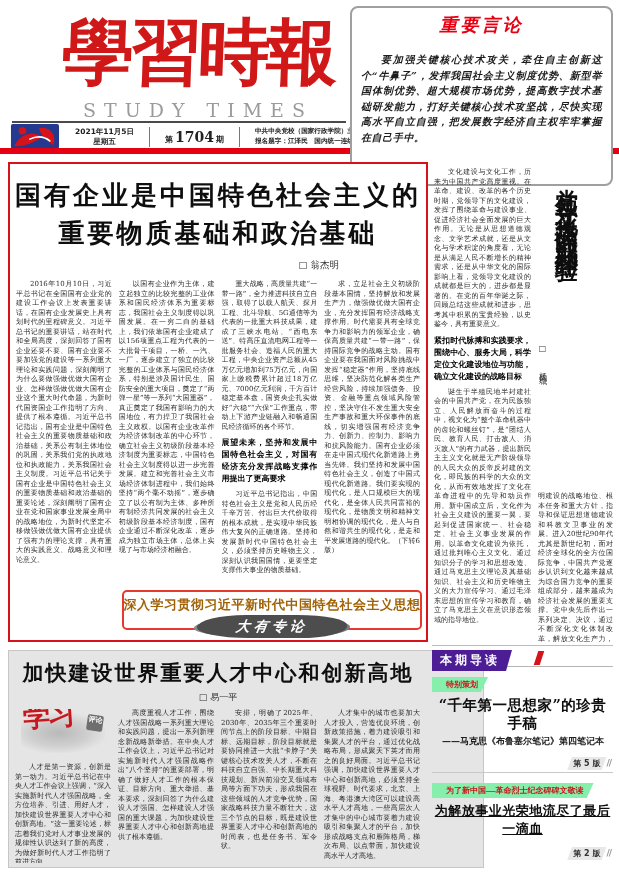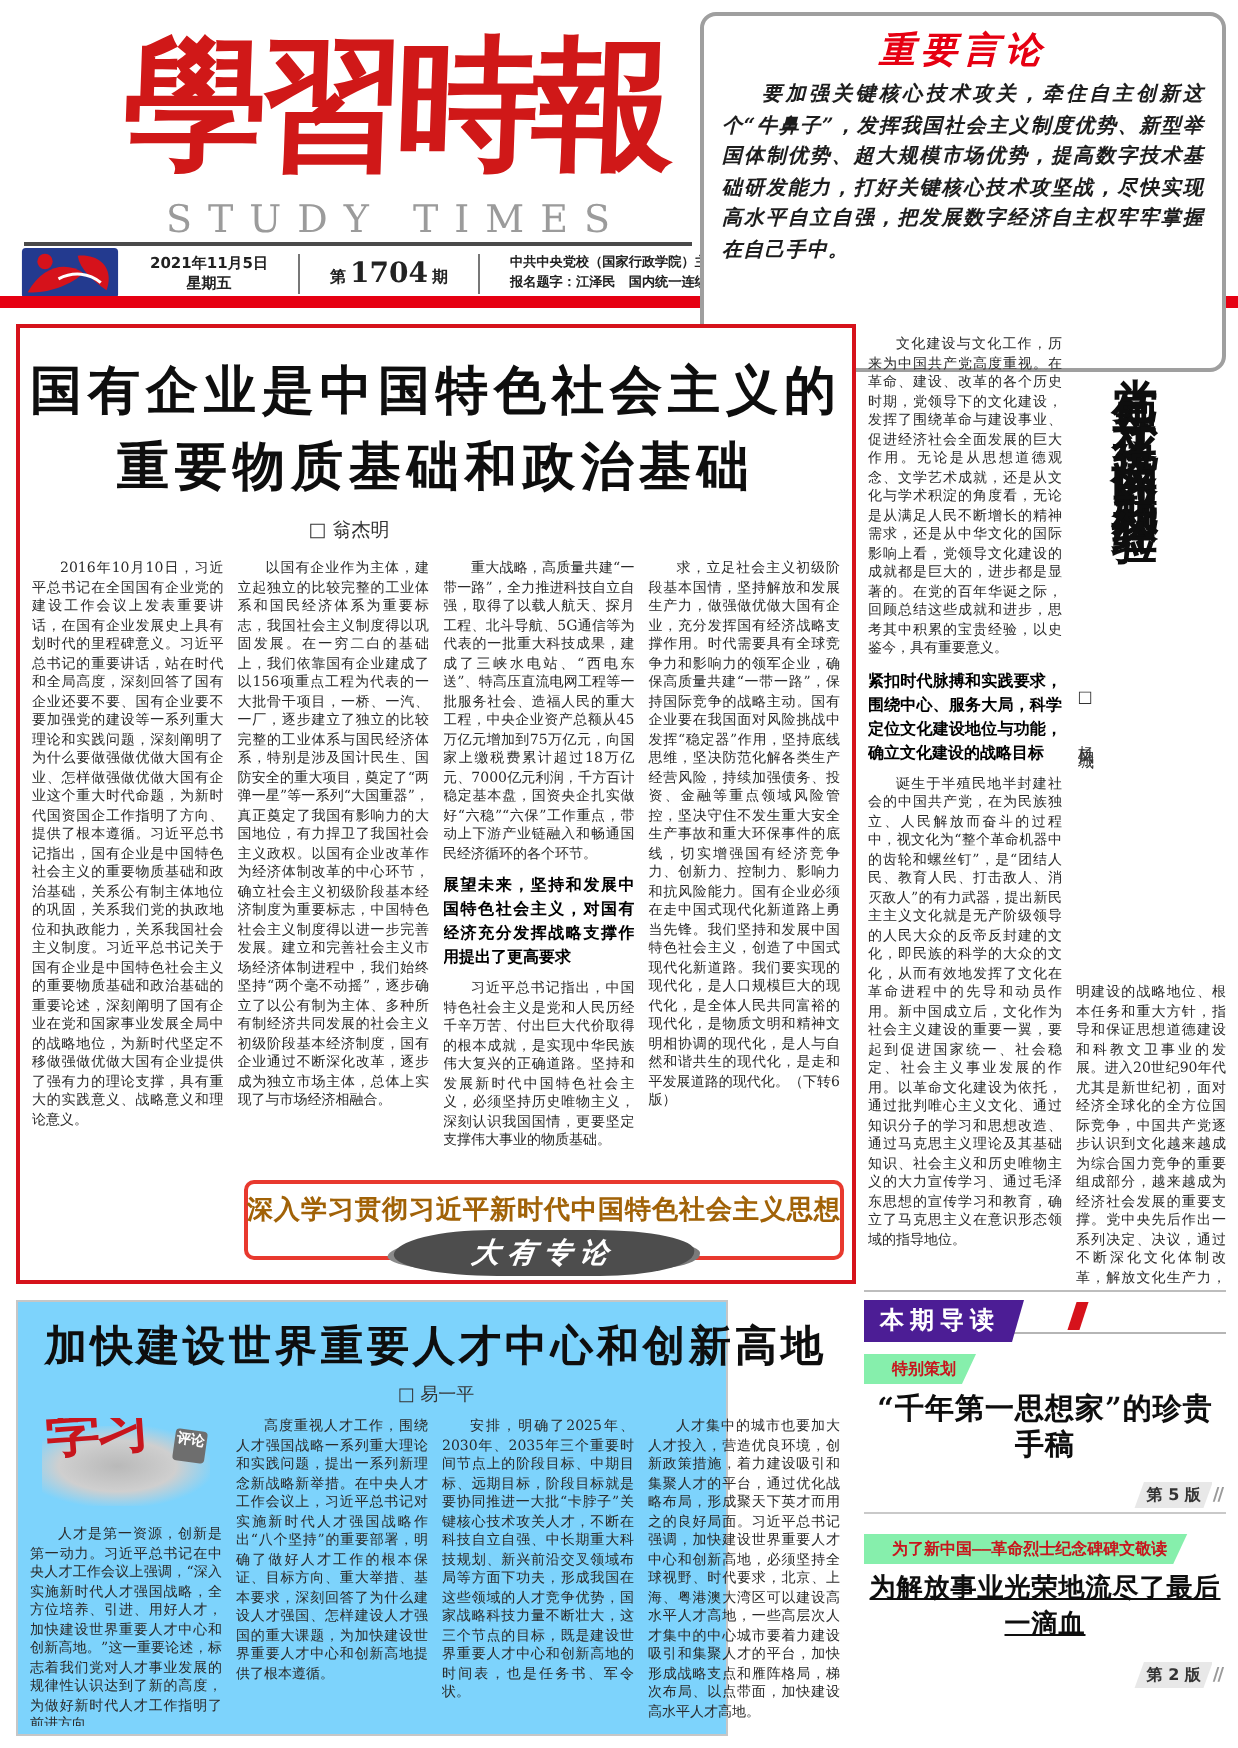--- a/index.html
+++ b/index.html
@@ -35,28 +35,28 @@
     font-family:"DejaVu Sans","Liberation Sans",sans-serif; white-space:nowrap; }
   .red-rule { left:0; top:148px; width:619px; height:6px; background:#e60012; }
 
   
   .quote-box {
     left:350px; top:6px; width:263px; height:180px;
     border:2px solid #9f9f9f; border-radius:8px; background:#fff; padding:5px 9px 4px 9px;font-style:italic;
   }
   .quote-title { text-align:center; color:#e60012; font-size:18px; font-weight:900;
     letter-spacing:3px; font-family:"DejaVu Sans","Liberation Sans",sans-serif; }
-  .quote-body { margin-top:3px; font-size:10px; line-height:15.6px; text-align:justify;
+  .quote-body { margin-top:15px; font-size:10px; line-height:15.6px; text-align:justify;
     text-indent:2em; letter-spacing:0.6px; color:#1d1d1d; font-weight:600; }
 
   
   .main-box { left:8px; top:162px; width:420px; height:480px; border:2px solid #d6121b; background:#fff; }
   .main-h1 { position:absolute; left:0; width:416px; text-align:center; color:#0e0e0e;
     font-size:26px; font-weight:900; letter-spacing:3px; white-space:nowrap; }
-  .main-author { position:absolute; left:0; top:95px; width:329px; text-align:center;
+  .main-author { position:absolute; left:0; top:95px; width:329px; text-align:right;
     font-size:9.5px; color:#333; font-family:"DejaVu Sans","Liberation Sans",sans-serif; }
   .main-body { position:absolute; left:6px; top:116px; width:404px; height:356px; display:flex; gap:7px; }
   .col { width:96px; font-size:7px; line-height:9.5px; text-align:justify; color:#2a2a2a; overflow:hidden; }
   .col p { text-indent:2em; }
   .h354 { height:354px; } .h304 { height:304px; }
   .boldblock { font-weight:900; font-size:8px; line-height:12px; margin:5px 0; color:#000;
     font-family:"DejaVu Sans","Liberation Sans",sans-serif; text-indent:0 !important; }
 
   .banner { position:absolute; left:112px; top:426px; width:300px; height:40px;
     border:2px solid #e8392e; border-radius:5px; display:flex; justify-content:center;
@@ -80,21 +80,21 @@
     writing-mode:vertical-rl; text-orientation:upright;
     font-size:23px; font-weight:900; letter-spacing:6px; color:#0e0e0e; }
   .r-author { position:absolute; left:102px; top:176px; writing-mode:vertical-rl; text-orientation:upright;
     font-size:8px; letter-spacing:2px; color:#333; }
   .r-colB { position:absolute; left:104px; top:324px; width:75px; height:150px; overflow:hidden;
     font-size:7px; line-height:9.5px; text-align:justify; color:#2a2a2a; }
 
   .hline-mid { left:432px; top:645px; width:181px; height:1px; background:#bdbdbd; }
 
   
-  .bottom-box { left:8px; top:650px; width:356px; height:218px; border:1px solid #c6c6c6; background:#7dd3fc; }
+  .bottom-box { left:8px; top:650px; width:476px; height:218px; border:1px solid #c6c6c6; background:#e5e5e5; }
   .bot-h1 { position:absolute; left:0; top:8px; width:418px; text-align:center; color:#0e0e0e;
     font-size:21px; font-weight:900; letter-spacing:2px; white-space:nowrap; }
   .bot-author { position:absolute; left:0; top:40px; width:418px; text-align:center;
     font-size:9px; color:#333; font-family:"DejaVu Sans","Liberation Sans",sans-serif; }
   .bot-body { position:absolute; left:6px; top:58px; width:406px; height:154px; display:flex; gap:7px; }
   .bcol { width:96px; height:154px; overflow:hidden; font-size:7px; line-height:9.5px;
     text-align:justify; color:#2a2a2a; }
   .bcol p { text-indent:2em; }
 
   .review-logo { position:relative; width:92px; height:50px; margin:0 auto 4px auto; }
@@ -239,20 +239,21 @@
 
   <div class="abs digest">
     <div class="digest-headrow">
       <div class="digest-head">本期导读</div>
       <div class="digest-stripe"></div>
     </div>
 
     <div class="d-item">
       <span class="d-tag">特别策划</span>
       <div class="d-title">“千年第一思想家”的珍贵手稿</div>
+      <div class="d-sub">——马克思《布鲁塞尔笔记》第四笔记本</div>
       <div class="d-pagerow">
         <span class="d-page">第 5 版</span><span class="d-slash">//</span>
       </div>
     </div>
 
     <div class="d-item">
       <span class="d-tag">为了新中国——革命烈士纪念碑碑文敬读</span>
       <div class="d-title small">为解放事业光荣地流尽了最后一滴血</div>
       <div class="d-pagerow">
         <span class="d-page">第 2 版</span><span class="d-slash">//</span>

